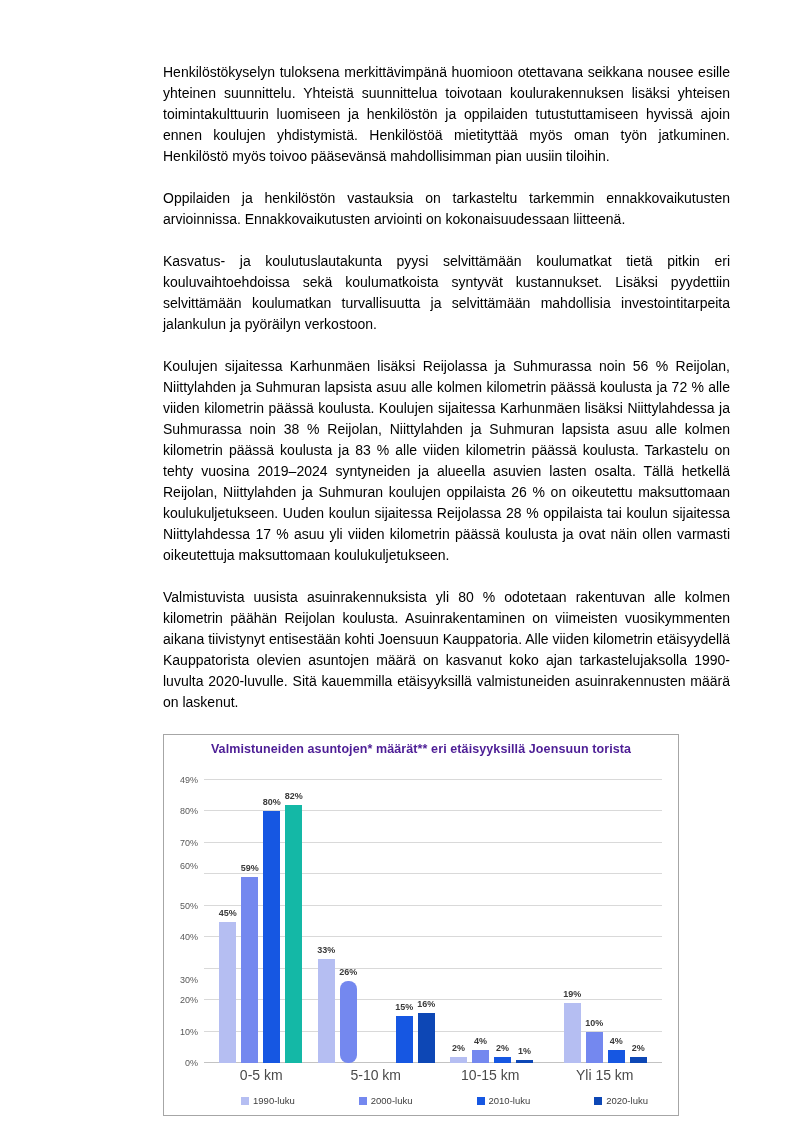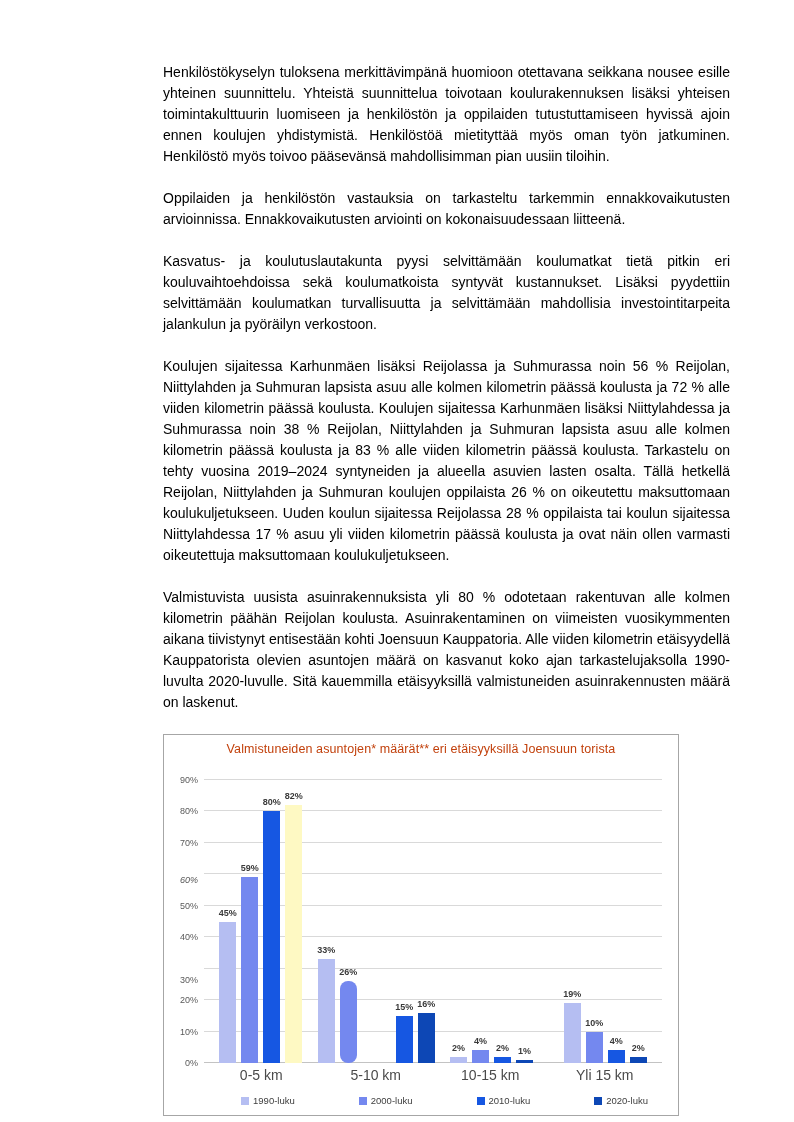--- a/index.html
+++ b/index.html
@@ -28,22 +28,22 @@
     width:516px;
     border:1px solid #a6a6a6;
     background:#ffffff;
     padding-bottom:9px;
     box-sizing:border-box;
   }
   .chart-title{
     margin-top:7px;
     text-align:center;
     font-size:12.5px;
-    font-weight:normal;
-    color:#c2410c;
+    font-weight:bold;
+    color:#4c1d95;
     letter-spacing:.1px;
   }
   .plot-area{
     position:relative;
     height:283px;
     margin:24px 16px 0 40px;
   }
   .gridline{
     position:absolute;left:0;right:0;height:1px;
     background:#d9d9d9;
@@ -135,39 +135,39 @@
           <div class="ytick" style="bottom: 31.4444px;">10%</div>
           <div class="gridline" style="bottom: 62.8889px;"></div>
           <div class="ytick" style="bottom: 62.8889px;">20%</div>
           <div class="gridline" style="bottom: 94.3333px;"></div>
           <div class="ytick" style="bottom: 83px;">30%</div>
           <div class="gridline" style="bottom: 125.778px;"></div>
           <div class="ytick" style="bottom: 125.778px;">40%</div>
           <div class="gridline" style="bottom: 157.222px;"></div>
           <div class="ytick" style="bottom: 157.222px;">50%</div>
           <div class="gridline" style="bottom: 188.667px;"></div>
-          <div class="ytick" style="bottom: 183px; font-style: italic;">60%</div>
+          <div class="ytick" style="bottom: 197px;">60%</div>
           <div class="gridline" style="bottom: 220.111px;"></div>
           <div class="ytick" style="bottom: 220.111px;">70%</div>
           <div class="gridline" style="bottom: 251.556px;"></div>
           <div class="ytick" style="bottom: 251.556px;">80%</div>
           <div class="gridline" style="bottom: 283px;"></div>
-          <div class="ytick" style="bottom: 283px;">90%</div>
+          <div class="ytick" style="bottom: 283px;">49%</div>
           <div class="bars-layer">
             <div class="bar-group">
               <div class="bar" style="height: 141.5px; background: rgb(181, 190, 242);">
                 <div class="bar-label">45%</div>
               </div>
               <div class="bar" style="height: 185.522px; background: rgb(116, 136, 239);">
                 <div class="bar-label">59%</div>
               </div>
               <div class="bar" style="height: 251.556px; background: rgb(22, 87, 226);">
                 <div class="bar-label">80%</div>
               </div>
-              <div class="bar" style="height: 257.844px; background: #fef9c3;">
+              <div class="bar" style="height: 257.844px; background: #14b8a6;">
                 <div class="bar-label">82%</div>
               </div>
             </div>
             <div class="bar-group">
               <div class="bar" style="height: 103.767px; background: rgb(181, 190, 242);">
                 <div class="bar-label">33%</div>
               </div>
               <div class="bar" style="height: 81.7556px; background: rgb(116, 136, 239); border-radius: 8px;">
                 <div class="bar-label">26%</div>
               </div>

